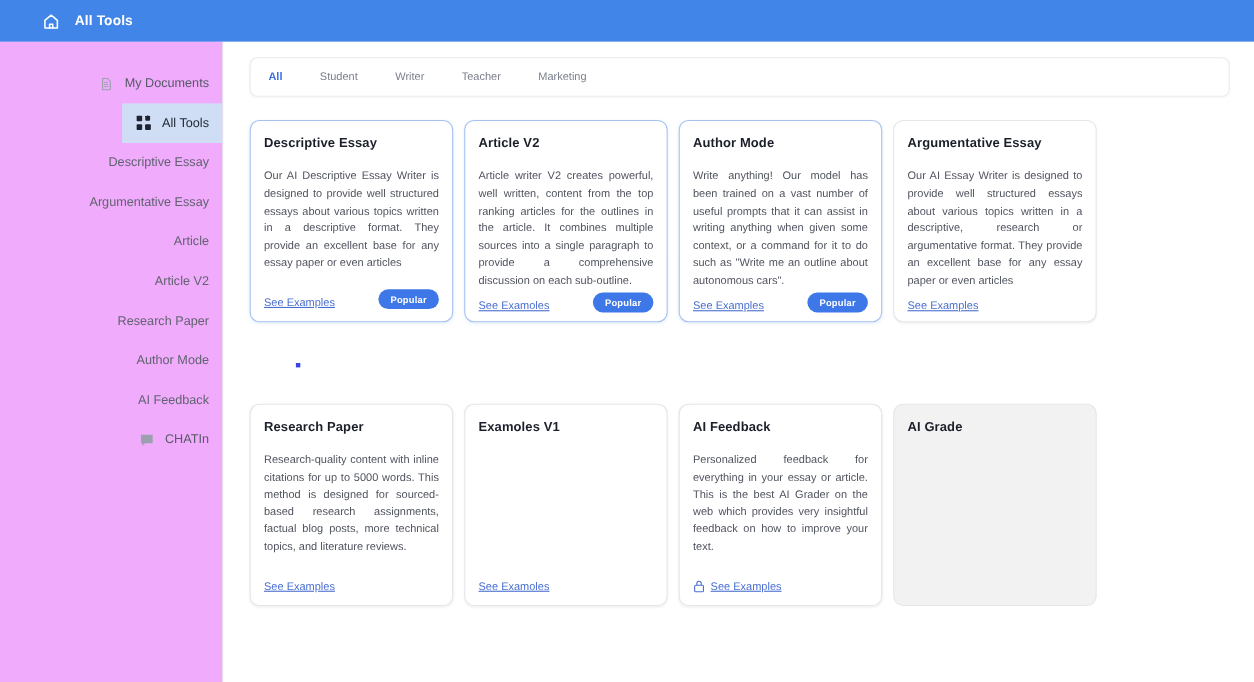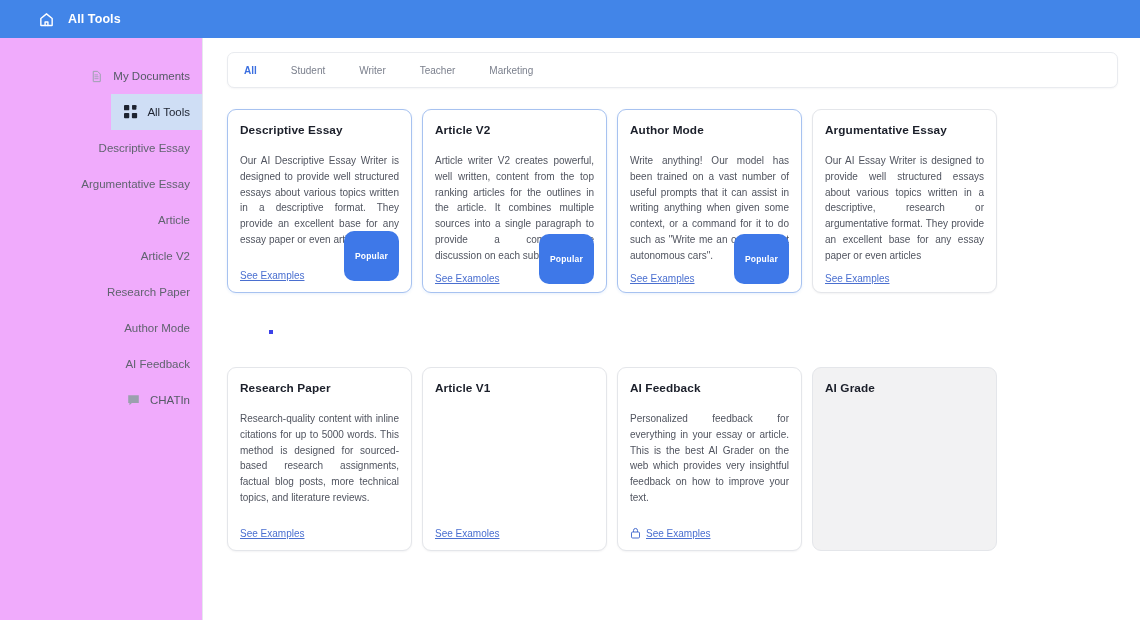--- a/index.html
+++ b/index.html
@@ -229,21 +229,21 @@
     cursor: pointer;
   }
   .lock-icon { display: block; }
   .badge {
     margin-left: auto;
     background: #3e78e8;
     color: #ffffff;
     font-size: 8.5px;
     font-weight: bold;
     border-radius: 10px;
-    padding: 20px 11px;
+    padding: 4px 11px;
     letter-spacing: .2px;
     white-space: nowrap;
   }
 
   .stray-dot {
     position: absolute;
     width: 4px; height: 4px;
     background: #3b41e8;
     left: 66px;
     top: 292px;
@@ -388,21 +388,21 @@
           <div class="card-title">Research Paper</div>
           <div class="card-desc">Research-quality content with inline citations for up to 5000 words. This method is designed for sourced-based research assignments, factual blog posts, more technical topics, and literature reviews.</div>
           <div class="card-footer">
             <span class="see-examples">
               <span>See Examples</span>
             </span>
           </div>
         </div>
 
         <div class="card">
-          <div class="card-title">Article V1</div>
+          <div class="card-title">Examoles V1</div>
           <div class="card-footer">
             <span class="see-examples">
               <span>See Examoles</span>
             </span>
           </div>
         </div>
 
         <div class="card">
           <div class="card-title">AI Feedback</div>
           <div class="card-desc">Personalized feedback for everything in your essay or article. This is the best AI Grader on the web which provides very insightful feedback on how to improve your text.</div>

